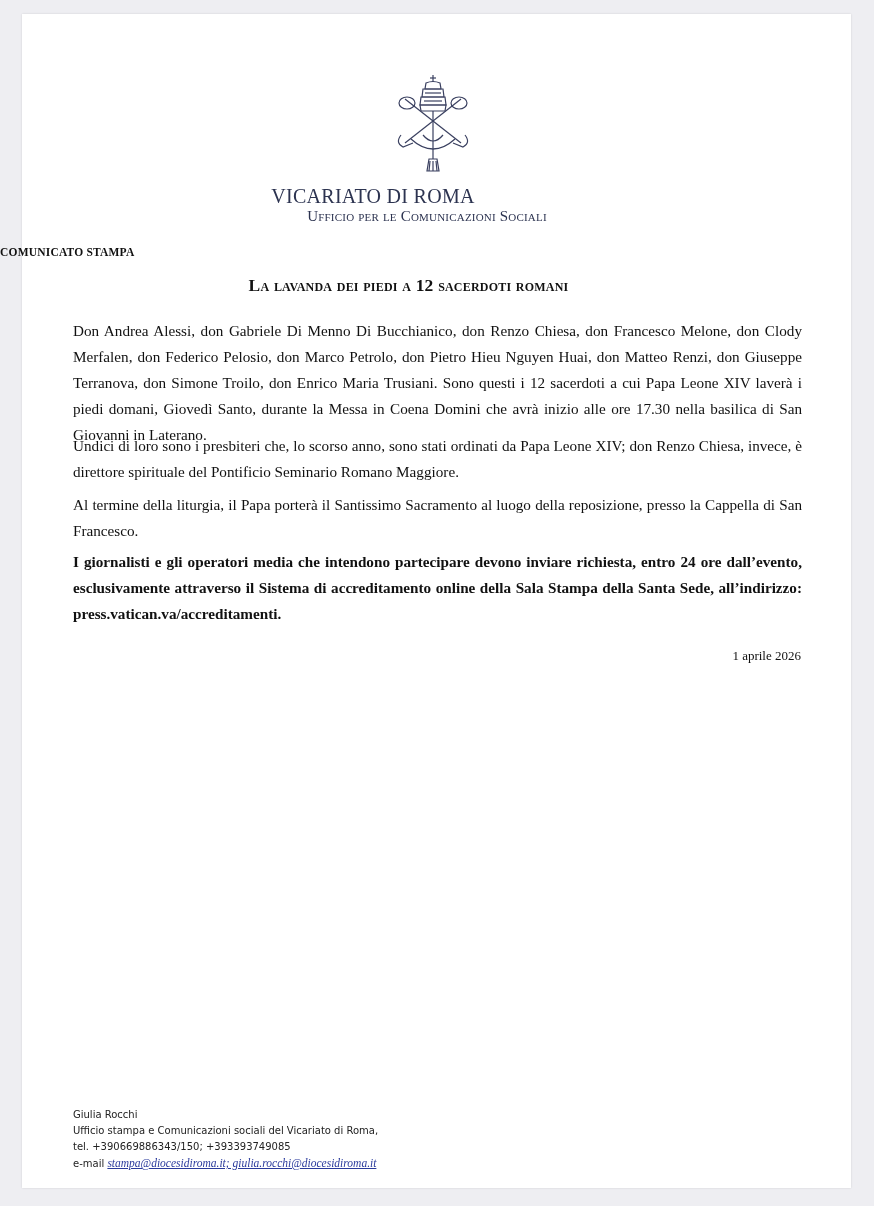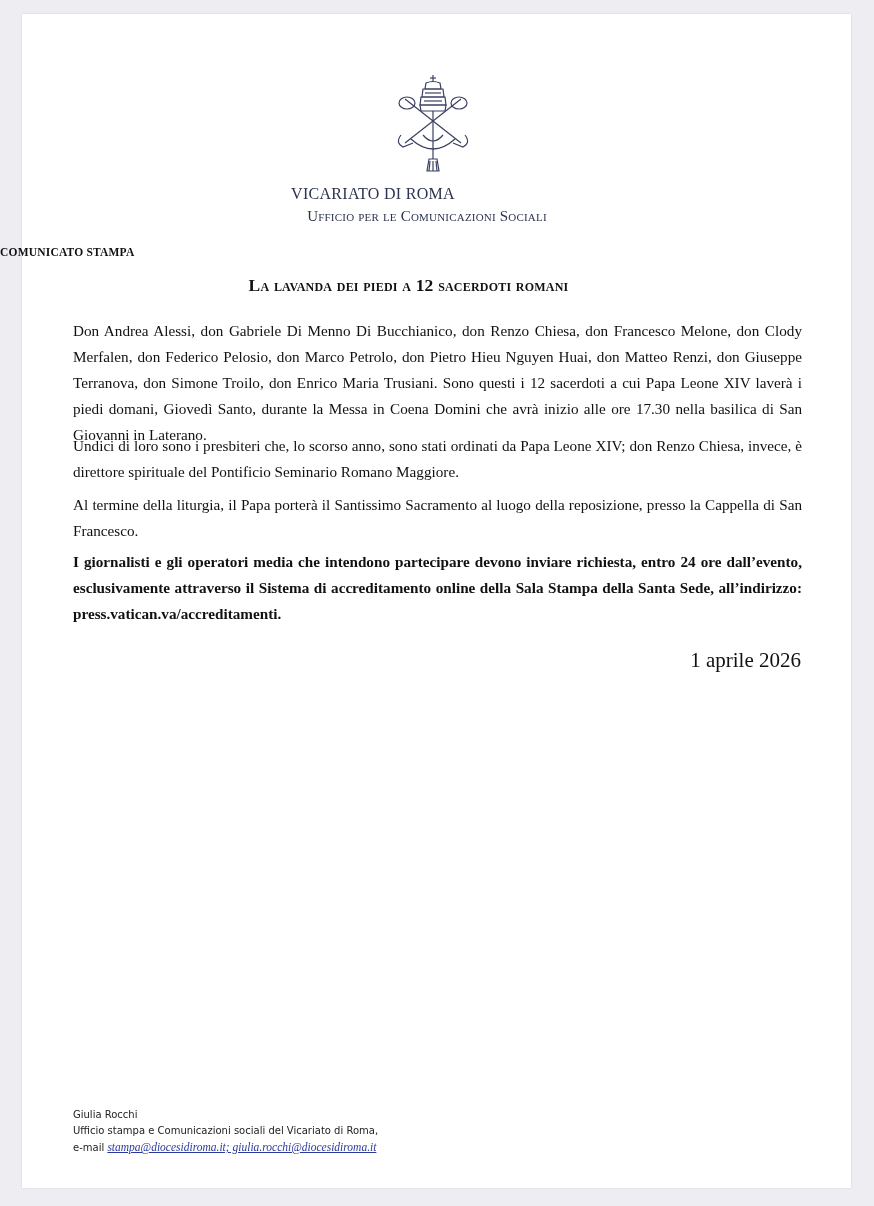--- a/index.html
+++ b/index.html
@@ -20,21 +20,21 @@
     }
     .emblem {
       position: absolute;
       left: 393px; top: 73px;
       width: 80px; height: 100px;
     }
     .org-name {
       position: absolute;
       left: 0; width: 746px; top: 185px;
       text-align: center;
-      font-size: 16px;
+      font-size: 20px;
       color: #2c3350;
       letter-spacing: 0.3px;
     }
     .org-office {
       position: absolute;
       left: 0; width: 854px; top: 208px;
       text-align: center;
       font-size: 15px;
       color: #2c3350;
       font-variant: small-caps;
@@ -64,21 +64,21 @@
       text-align: justify;
       margin: 0;
     }
     .p1 { top: 318px; }
     .p2 { top: 433px; }
     .p3 { top: 492px; }
     .p4 { top: 549px; font-weight: bold; font-family: "Liberation Sans Narrow", "Liberation Serif", serif; }
     .date {
       position: absolute;
       right: 73px; top: 648px;
-      font-size: 21px;
+      font-size: 13px;
     }
     .footer {
       position: absolute;
       left: 73px; top: 1107px;
       font-family: "DejaVu Sans", sans-serif;
       font-size: 10px;
       line-height: 16px;
       color: #222;
     }
     .footer a {
@@ -133,14 +133,15 @@
 <p class="para p1">Don Andrea Alessi, don Gabriele Di Menno Di Bucchianico, don Renzo Chiesa, don Francesco Melone, don Clody Merfalen, don Federico Pelosio, don Marco Petrolo, don Pietro Hieu Nguyen Huai, don Matteo Renzi, don Giuseppe Terranova, don Simone Troilo, don Enrico Maria Trusiani. Sono questi i 12 sacerdoti a cui Papa Leone XIV laverà i piedi domani, Giovedì Santo, durante la Messa in Coena Domini che avrà inizio alle ore 17.30 nella basilica di San Giovanni in Laterano.</p>
 <p class="para p2">Undici di loro sono i presbiteri che, lo scorso anno, sono stati ordinati da Papa Leone XIV; don Renzo Chiesa, invece, è direttore spirituale del Pontificio Seminario Romano Maggiore.</p>
 <p class="para p3">Al termine della liturgia, il Papa porterà il Santissimo Sacramento al luogo della reposizione, presso la Cappella di San Francesco.</p>
 <p class="para p4">I giornalisti e gli operatori media che intendono partecipare devono inviare richiesta, entro 24 ore dall’evento, esclusivamente attraverso il Sistema di accreditamento online della Sala Stampa della Santa Sede, all’indirizzo: press.vatican.va/accreditamenti.</p>
 
 <div class="date">1 aprile 2026</div>
 
 <div class="footer">
   <div>Giulia Rocchi</div>
   <div>Ufficio stampa e Comunicazioni sociali del Vicariato di Roma,</div>
+  <div>tel. +390669886343/150; +393393749085</div>
   <div><span>e-mail </span><a>stampa@diocesidiroma.it; giulia.rocchi@diocesidiroma.it</a></div>
 </div>
 
 </body></html>

